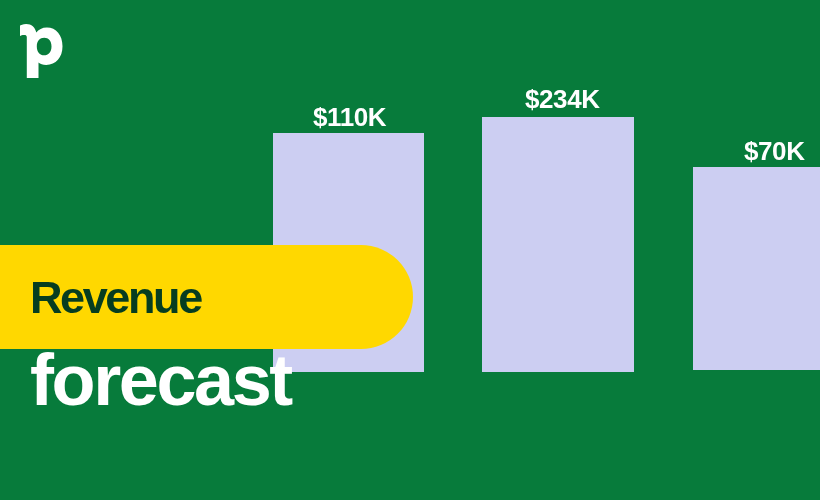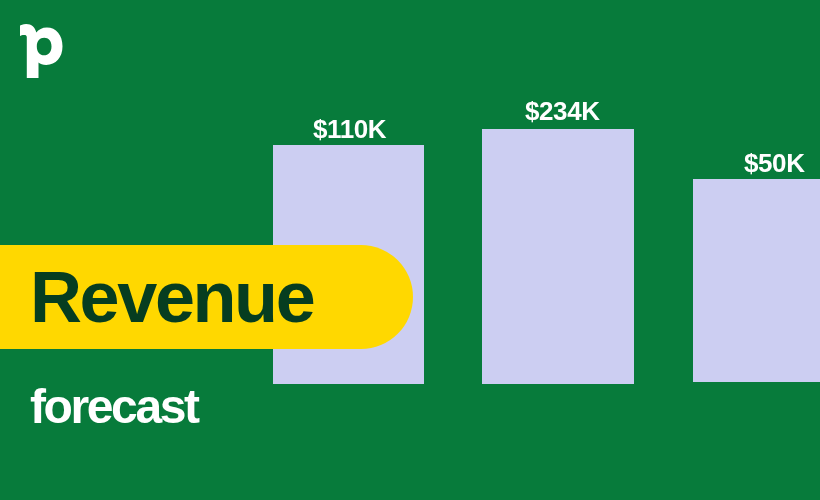--- a/index.html
+++ b/index.html
@@ -27,21 +27,20 @@
   }
   .logo svg { display: block; }
 
   
   .chart-layer {
     position: absolute;
     left: 0;
     top: 0;
     width: 820px;
     height: 412px;
-    margin-top: 12px;
   }
   .bar {
     position: absolute;
     background: #CCCEF2;
   }
   .bar-label {
     position: absolute;
     color: #FFFFFF;
     font-size: 26px;
     font-weight: bold;
@@ -58,32 +57,32 @@
     width: 413px;
     height: 104px;
     background: #FFD800;
     border-top-right-radius: 52px;
     border-bottom-right-radius: 52px;
     display: flex;
     align-items: center;
   }
   .headline-banner .headline-text {
     color: #063D20;
-    font-size: 72px;
+    font-size: 45px;
     font-weight: bold;
     letter-spacing: -2.4px;
     line-height: 1;
     margin-left: 30px;
   }
   .headline-sub {
     position: absolute;
     left: 30px;
-    top: 383px;
+    top: 344px;
     color: #FFFFFF;
-    font-size: 48px;
+    font-size: 72px;
     font-weight: bold;
     letter-spacing: -2.4px;
     line-height: 1;
   }
 </style>
 </head>
 <body>
 
 <div id="canvas">
 
@@ -94,21 +93,21 @@
   </div>
 
   <div class="chart-layer">
 
     <div class="bar" style="left:273px; top:133px; width:151px; height:239px;"></div>
     <div class="bar" style="left:482px; top:117px; width:152px; height:255px;"></div>
     <div class="bar" style="left:693px; top:167px; width:152px; height:203px;"></div>
 
     <div class="bar-label" style="left:313px; top:104px;">$110K</div>
     <div class="bar-label" style="left:525px; top:86px;">$234K</div>
-    <div class="bar-label" style="left:744px; top:138px;">$50K</div>
+    <div class="bar-label" style="left:744px; top:138px;">$70K</div>
   </div>
 
   <div class="headline-banner">
     <span class="headline-text">Revenue</span>
   </div>
 
   <div class="headline-sub">forecast</div>
 
 </div>
 

